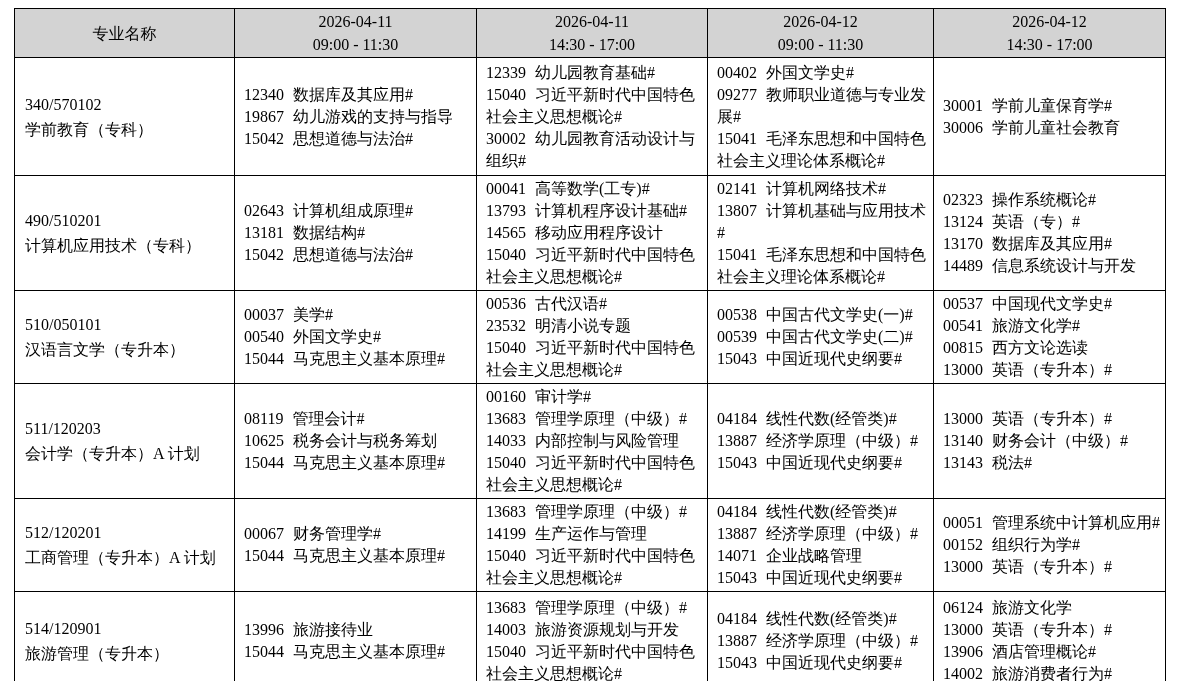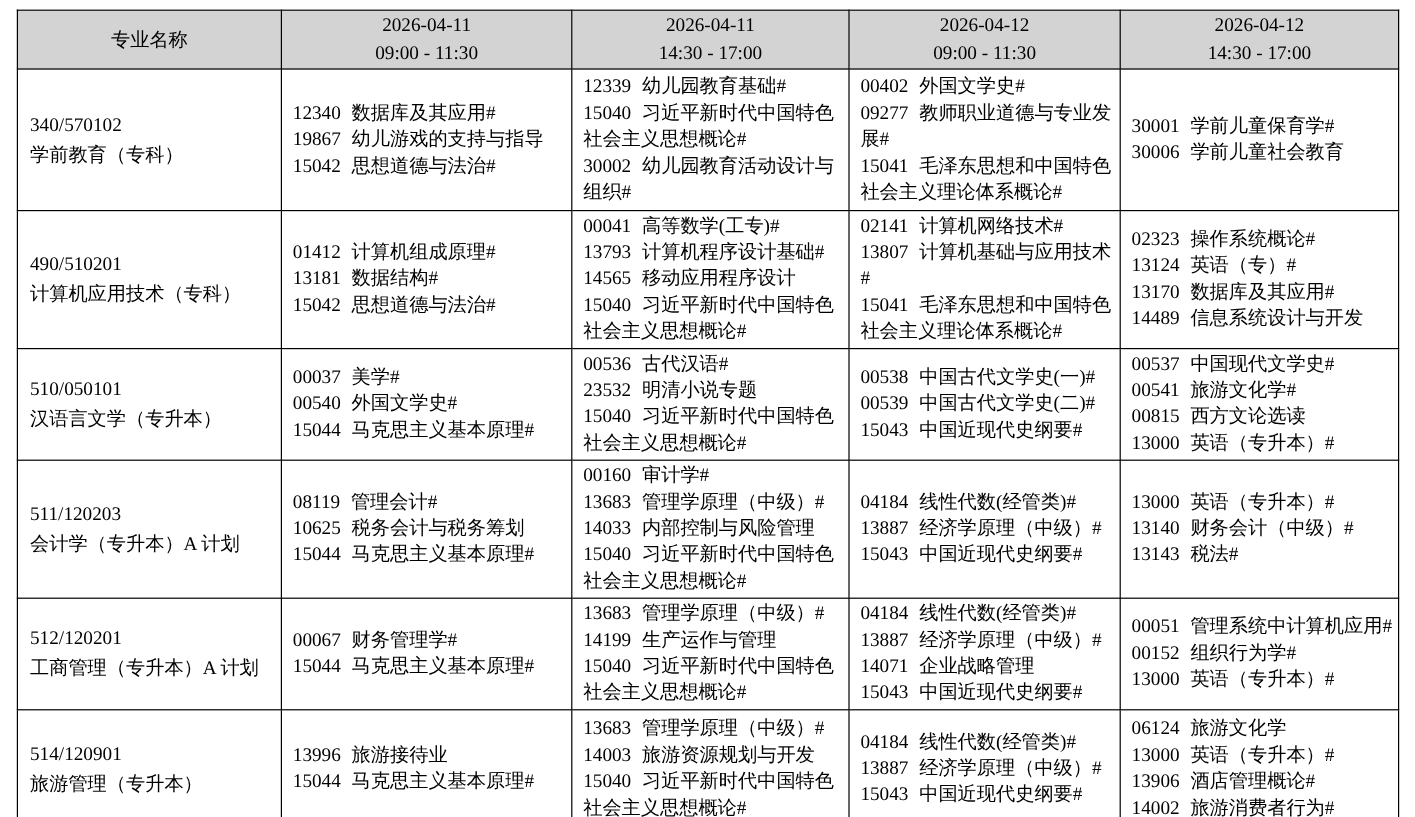--- a/index.html
+++ b/index.html
@@ -120,21 +120,21 @@
             <div class="course"><span class="ccode">30001</span><span class="cname">学前儿童保育学#</span></div>
             <div class="course"><span class="ccode">30006</span><span class="cname">学前儿童社会教育</span></div>
           </td>
         </tr>
         <tr>
           <td class="major-cell">
             <div class="major-code">490/510201</div>
             <div class="major-name">计算机应用技术（专科）</div>
           </td>
           <td class="session-cell">
-            <div class="course"><span class="ccode">01412</span><span class="cname">计算机组成原理#</span></div>
+            <div class="course"><span class="ccode">02643</span><span class="cname">计算机组成原理#</span></div>
             <div class="course"><span class="ccode">13181</span><span class="cname">数据结构#</span></div>
             <div class="course"><span class="ccode">15042</span><span class="cname">思想道德与法治#</span></div>
           </td>
           <td class="session-cell">
             <div class="course"><span class="ccode">00041</span><span class="cname">高等数学(工专)#</span></div>
             <div class="course"><span class="ccode">13793</span><span class="cname">计算机程序设计基础#</span></div>
             <div class="course"><span class="ccode">14565</span><span class="cname">移动应用程序设计</span></div>
             <div class="course"><span class="ccode">15040</span><span class="cname">习近平新时代中国特色社会主义思想概论#</span></div>
           </td>
           <td class="session-cell">

